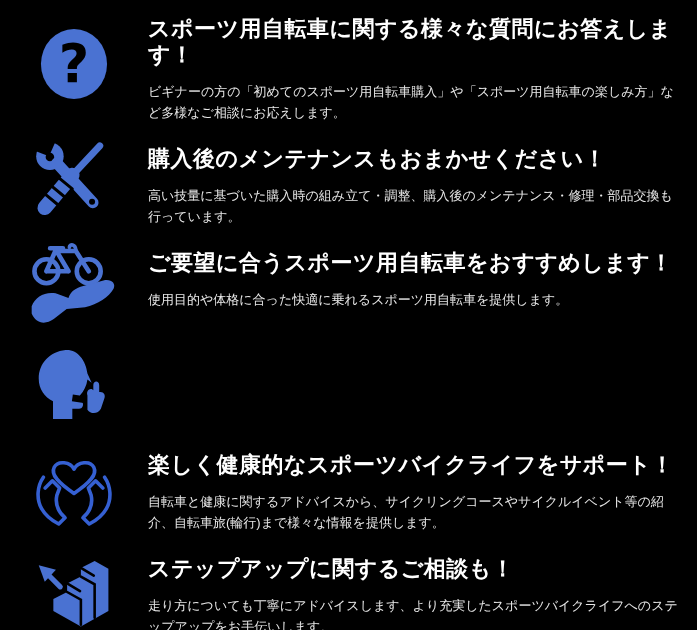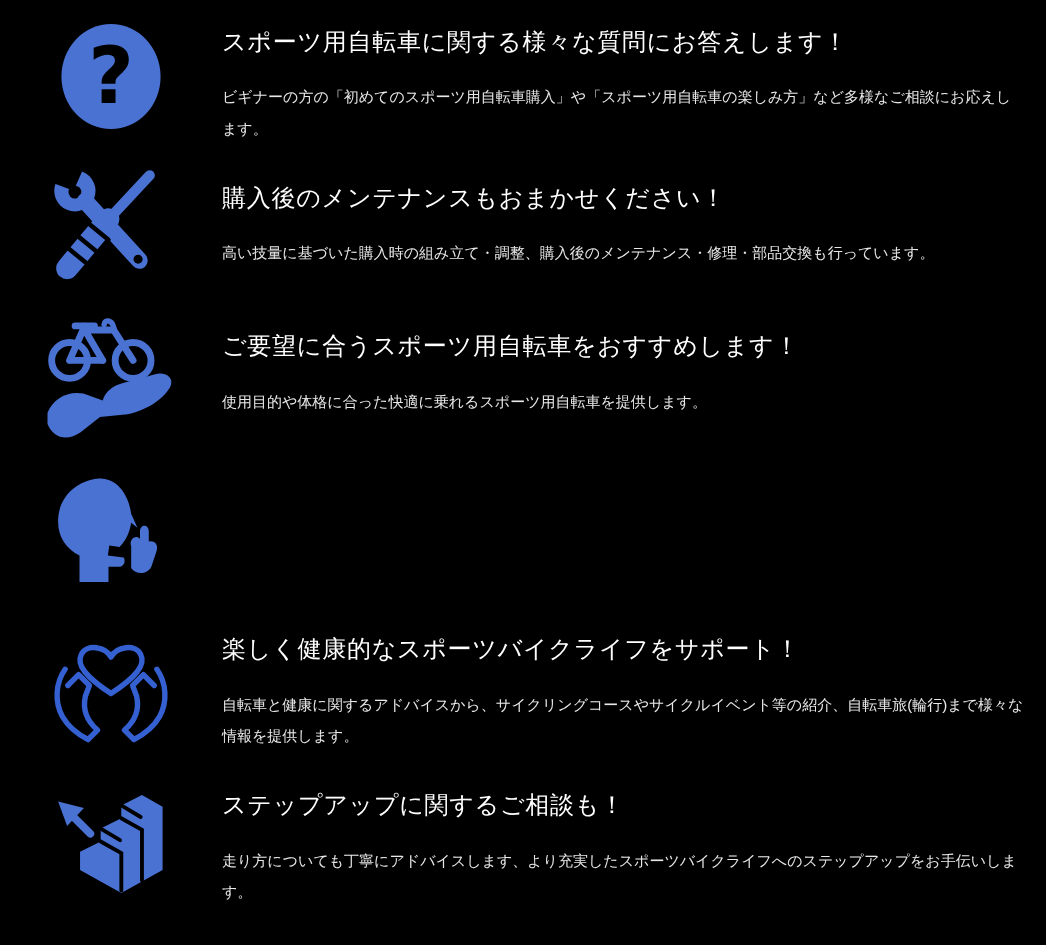--- a/index.html
+++ b/index.html
@@ -29,29 +29,29 @@
     display: flex;
     justify-content: center;
     align-items: center;
   }
   .text-cell {
     flex: 1;
     padding: 10px 14px 0 0;
   }
   .feature-title {
     margin: 0 0 13px 0;
-    font-size: 16px;
+    font-size: 22px;
     line-height: 26px;
-    font-weight: normal;
+    font-weight: bold;
     color: var(--title-color);
     letter-spacing: 0.5px;
   }
   .feature-body {
     margin: 0;
-    font-size: 10px;
+    font-size: 13px;
     line-height: 21px;
     color: var(--body-color);
   }
   svg { display: block; }
   .icon-fill   { fill: var(--accent-blue); }
   .icon-stroke { fill: none; stroke: var(--accent-blue); stroke-linecap: round; stroke-linejoin: round; }
   .icon-stroke-outline { fill: none; stroke: var(--outline-blue); stroke-linecap: round; stroke-linejoin: round; }
   .icon-cut    { fill: var(--bg-color); }
   .icon-cut-stroke { fill: none; stroke: var(--bg-color); stroke-linecap: round; }
   .icon-glyph  { fill: var(--bg-color); font-family: "DejaVu Sans", sans-serif; font-weight: bold; }

